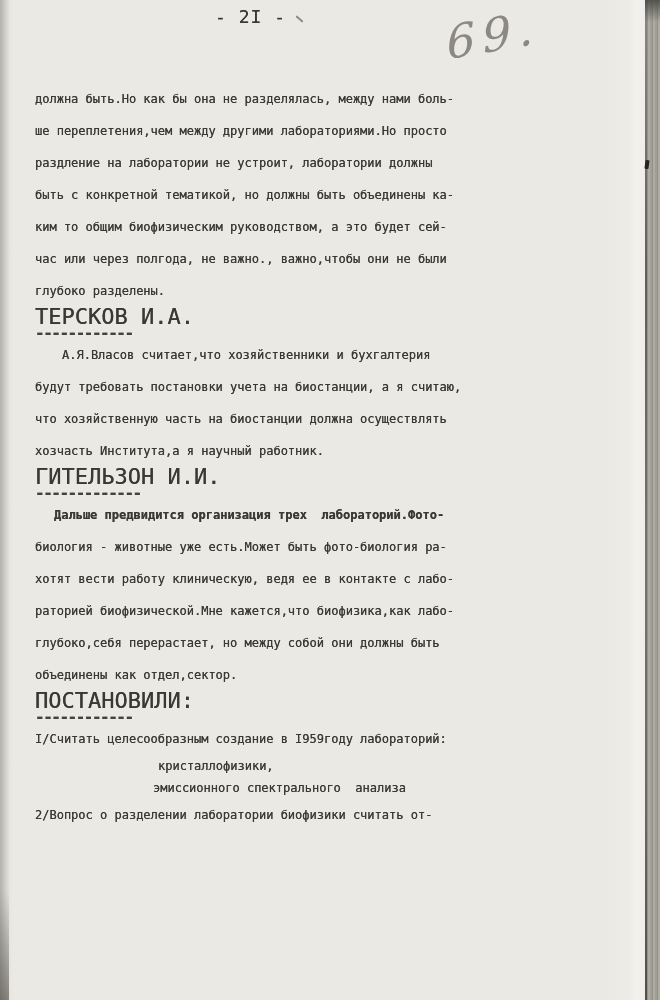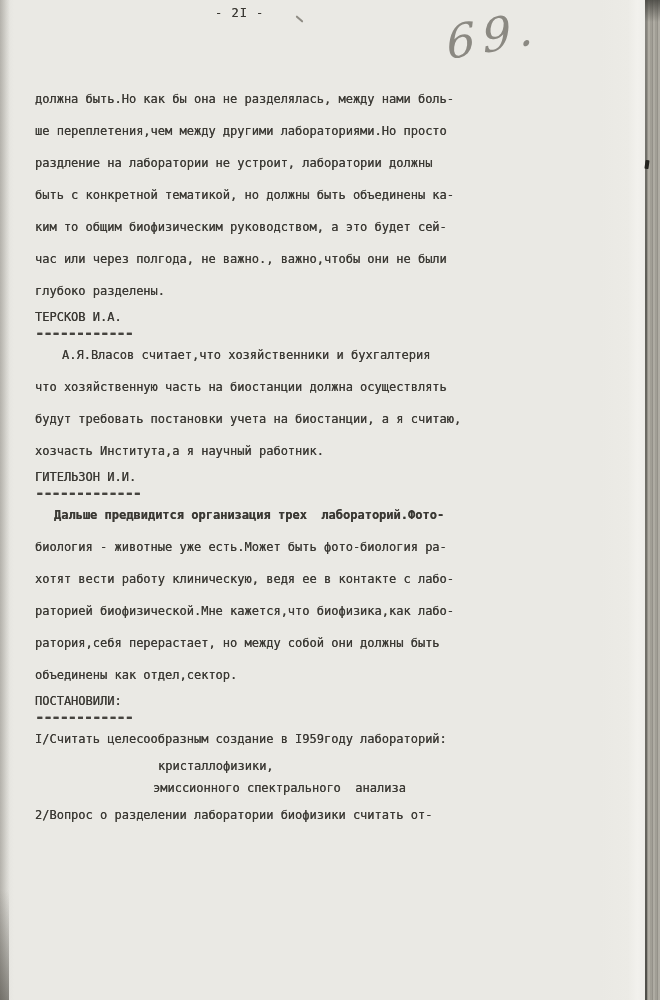--- a/index.html
+++ b/index.html
@@ -19,36 +19,36 @@
     background:repeating-linear-gradient(90deg,#8f8c84 0 1px,#aba89f 1px 3px,#9d9a91 3px 5px);}
   .edge-top{position:absolute;top:0;right:0;width:15px;height:22px;
     background:linear-gradient(180deg,rgba(70,69,64,.85),rgba(70,69,64,0));}
   .speck{position:absolute;right:11px;top:160px;width:4px;height:9px;background:#24231f;border-radius:1px;transform:rotate(8deg);}
   .edge-left{position:absolute;top:0;left:0;width:10px;height:100%;
     background:linear-gradient(90deg,rgba(94,89,79,.30),rgba(94,89,79,0));}
   .corner-smudge{position:absolute;left:0;bottom:0;width:9px;height:110px;
     background:linear-gradient(0deg,rgba(60,57,50,.55),rgba(60,57,50,0));}
   .stray{position:absolute;left:295px;top:18px;width:9px;height:2px;background:#8f8c84;transform:rotate(42deg);border-radius:1px;}
 
-  .pagenum{position:absolute;left:215px;top:6px;font-size:12px;letter-spacing:1px;
+  .pagenum{position:absolute;left:215px;top:6px;font-size:18px;letter-spacing:1px;
     white-space:pre;text-shadow:0 0 .6px rgba(58,56,51,.8);}
   .handwritten{position:absolute;left:446px;top:8px;
     font-family:"DejaVu Serif",serif;font-style:italic;font-weight:400;
     font-size:46px;letter-spacing:7px;color:#7f7c75;opacity:.88;
     transform:rotate(-10deg) skewX(-6deg);}
 
   .typed{position:absolute;left:35px;top:83px;width:580px;}
   .line{font-size:12px;line-height:32px;white-space:pre;
     text-shadow:0 0 .6px rgba(58,56,51,.75), .4px .4px 0 rgba(58,56,51,.18);}
   .ind-a{padding-left:27px;}
   .ind-b{padding-left:19px;font-weight:bold;}
   .sub{line-height:22px;}
   .sub1{padding-left:123px;}
   .sub2{padding-left:118px;}
-  .hline{font-size:12px;line-height:20px;white-space:pre;
+  .hline{font-size:22px;line-height:20px;white-space:pre;
     text-shadow:0 0 .6px rgba(58,56,51,.8), .4px .4px 0 rgba(58,56,51,.2);}
   .hdash{font-size:16px;line-height:12px;letter-spacing:-1.5px;white-space:pre;
     font-weight:bold;color:#45433e;text-shadow:0 0 .5px rgba(58,56,51,.7);}
 </style>
 </head>
 <body>
 
 <div class="sheet">
 
   <div class="edge-left"></div>
@@ -72,34 +72,34 @@
     <div class="line">ким то общим биофизическим руководством, а это будет сей-</div>
     <div class="line">час или через полгода, не важно., важно,чтобы они не были</div>
     <div class="line">глубоко разделены.</div>
 
     <div>
       <div class="hline">ТЕРСКОВ И.А.</div>
       <div class="hdash">------------</div>
     </div>
 
     <div class="line ind-a">А.Я.Власов считает,что хозяйственники и бухгалтерия</div>
+    <div class="line">будут требовать постановки учета на биостанции, а я считаю,</div>
     <div class="line">что хозяйственную часть на биостанции должна осуществлять</div>
-    <div class="line">будут требовать постановки учета на биостанции, а я считаю,</div>
     <div class="line">хозчасть Института,а я научный работник.</div>
 
     <div>
       <div class="hline">ГИТЕЛЬЗОН И.И.</div>
       <div class="hdash">-------------</div>
     </div>
 
     <div class="line ind-b">Дальше предвидится организация трех  лабораторий.Фото-</div>
     <div class="line">биология - животные уже есть.Может быть фото-биология ра-</div>
     <div class="line">хотят вести работу клиническую, ведя ее в контакте с лабо-</div>
     <div class="line">раторией биофизической.Мне кажется,что биофизика,как лабо-</div>
-    <div class="line">ратория,себя перерастает, но между собой они должны быть</div>
+    <div class="line">глубоко,себя перерастает, но между собой они должны быть</div>
     <div class="line">объединены как отдел,сектор.</div>
 
     <div>
       <div class="hline">ПОСТАНОВИЛИ:</div>
       <div class="hdash">------------</div>
     </div>
 
     <div class="line">I/Считать целесообразным создание в I959году лабораторий:</div>
     <div class="line sub sub1">кристаллофизики,</div>
     <div class="line sub sub2">эмиссионного спектрального  анализа</div>

